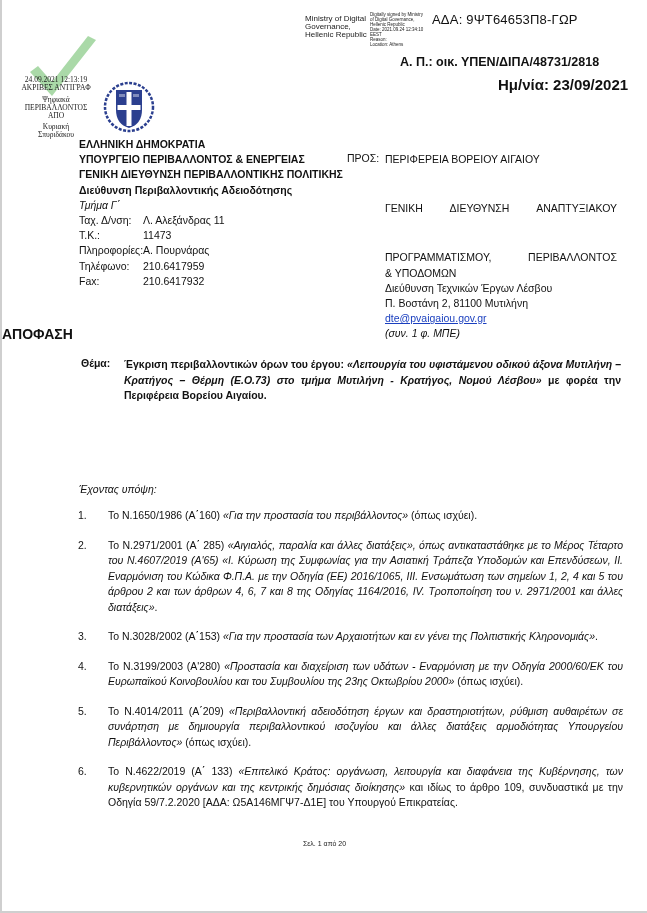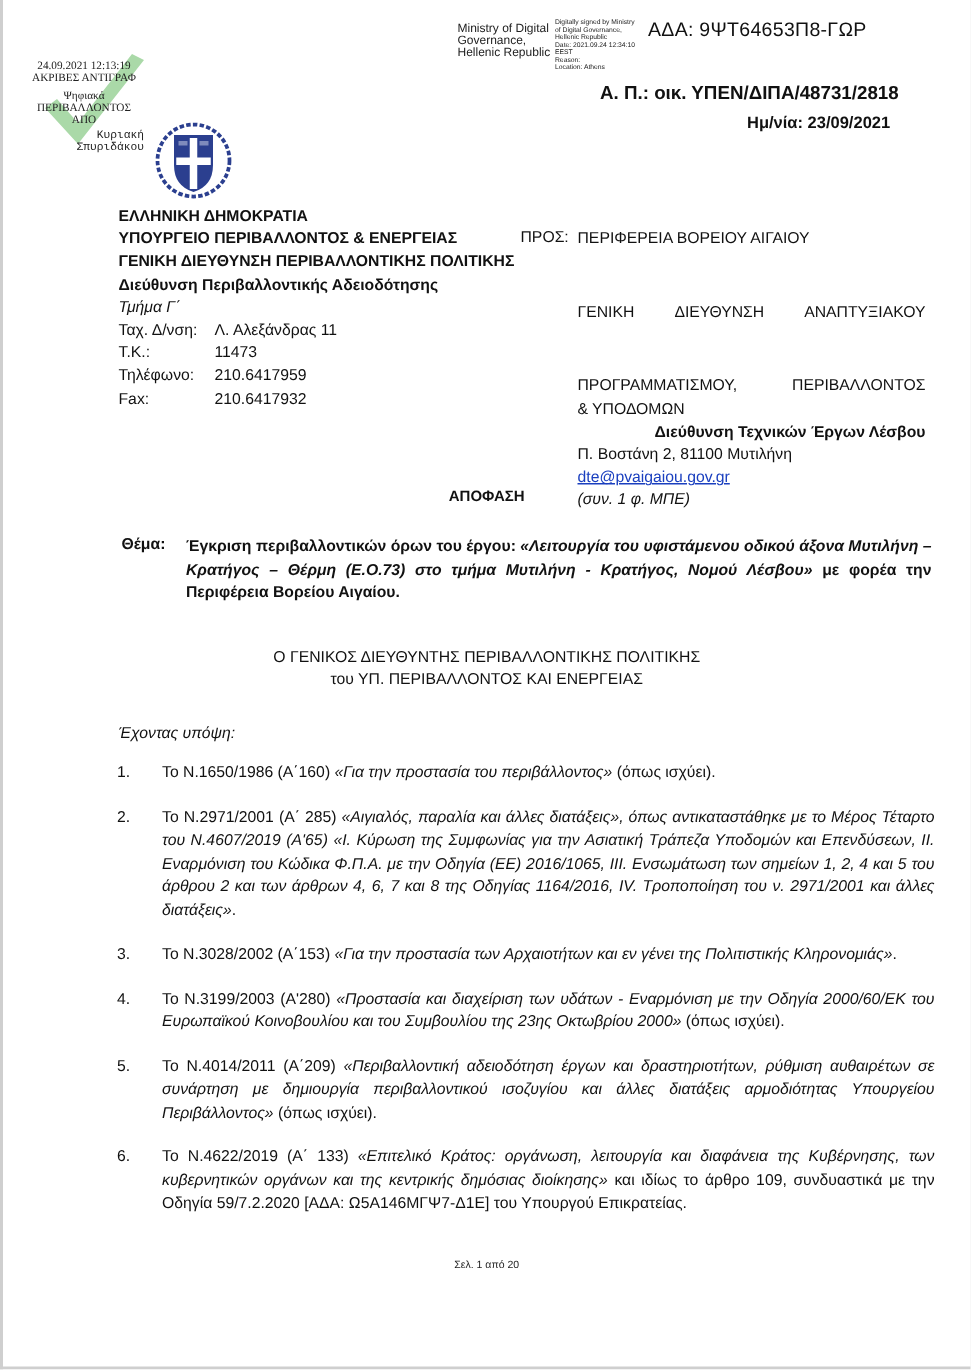--- a/index.html
+++ b/index.html
@@ -1,39 +1,39 @@
 <!DOCTYPE html>
 <html><head>
 <meta charset="utf-8">
 <style>
   html, body { margin:0; padding:0; background:#ffffff; }
   body { width:647px; height:913px; position:relative; overflow:hidden; font-family:"Liberation Sans", sans-serif; color:#111; }
   .page { position:absolute; left:0; top:0; width:645px; height:911px; border-left:2px solid #cfcfcf; border-bottom:2px solid #cfcfcf; border-right:1px solid #e2e2e2; background:#fff; }
   .abs { position:absolute; }
   .stamp { left:14px; top:40px; width:80px; height:62px; font-family:"Liberation Serif", serif; font-size:7.5px; line-height:8px; color:#222; text-align:center; }
   .stamp .check { position:absolute; left:8px; top:-6px; width:78px; height:72px; }
-  .stamp .txt { position:relative; }
-  .stamp .sign { text-align:right; margin-top:3px;font-family:Liberation Mono, monospace; }
+  .stamp .txt { position:relative;margin-top:36px; }
+  .stamp .sign { text-align:center; margin-top:3px; }
   .signer { left:303px; top:15px; font-size:8px; line-height:8px; color:#222; }
   .signer-detail { left:368px; top:12px; font-size:4.5px; line-height:5px; color:#222; width:60px; }
   .ada { left:430px; top:12px; font-size:13px; color:#111; letter-spacing:0.2px; }
   .prot { left:398px; top:55px; font-size:12.5px; font-weight:bold; }
-  .date { left:496px; top:76px; font-size:11px; font-weight:bold; }
+  .date { left:496px; top:76px; font-size:15px; font-weight:bold; }
   .emblem { left:101px; top:80px; width:52px; height:54px; }
   .sender { left:77px; top:137px; font-size:10.5px; line-height:15.2px; }
   .sender .b { font-weight:bold; }
   .sender .i { font-style:italic; }
   .kv { display:flex; }
   .kv .k { width:64px; }
   .link { color:#1a3fbf; text-decoration:underline; }
   .to-label { left:345px; top:152px; font-size:10.5px; }
   .to { left:383px; top:152px; font-size:10.5px; line-height:15.2px; width:232px; }
-  .to .b { font-weight:bold;text-align:right; }
+  .to .b { font-weight:normal; }
   .to .justify { text-align:justify; text-align-last:justify;margin-top:34px; }
-  .decision { left:0; width:645px; top:326px; text-align:center; font-size:10px; font-weight:bold; }
+  .decision { left:0; width:645px; top:326px; font-size:14px; font-weight:bold; }
   .subject-label { left:79px; top:357px; font-size:10.5px; font-weight:bold; }
   .subject { left:122px; top:357px; width:497px; font-size:10.5px; line-height:15.5px; font-weight:bold; text-align:justify; }
   .subject i { font-style:italic; }
   .issuer { left:0; width:645px; top:431px; text-align:center; font-size:10.5px; line-height:15px; }
   .having { left:77px; top:483px; font-size:10.5px; font-style:italic; }
   .list { left:76px; top:508px; width:545px; font-size:10.5px; line-height:15.5px; }
   .item { display:flex; margin-bottom:14px; }
   .item .num { width:30px; flex:none; }
   .item .body { flex:1; text-align:justify; }
   .item .body i { font-style:italic; }
@@ -97,20 +97,24 @@
     <div class="i">Τμήμα Γ΄</div>
     <div class="kv">
         <span class="k">Ταχ. Δ/νση:</span>
         <span>Λ. Αλεξάνδρας 11</span>
       </div>
     <div class="kv">
         <span class="k">Τ.Κ.:</span>
         <span>11473</span>
       </div>
     <div class="kv">
+        <span class="k">Πληροφορίες:</span>
+        <span>Α. Πουρνάρας</span>
+      </div>
+    <div class="kv">
         <span class="k">Τηλέφωνο:</span>
         <span>210.6417959</span>
       </div>
     <div class="kv">
         <span class="k">Fax:</span>
         <span>210.6417932</span>
       </div>
   </div>
 
   <div class="abs to-label">ΠΡΟΣ:</div>
@@ -122,24 +126,20 @@
     <div class="b">Διεύθυνση Τεχνικών Έργων Λέσβου</div>
     <div>Π. Βοστάνη 2, 81100 Μυτιλήνη</div>
     <div class="link" style="display:inline-block">dte@pvaigaiou.gov.gr</div>
     <div style="font-style:italic">(συν. 1 φ. ΜΠΕ)</div>
   </div>
 
   <div class="abs decision">ΑΠΟΦΑΣΗ</div>
   <div class="abs subject-label">Θέμα:</div>
   <div class="abs subject"><span>Έγκριση περιβαλλοντικών όρων του έργου: </span><i>«Λειτουργία του υφιστάμενου οδικού άξονα Μυτιλήνη – Κρατήγος – Θέρμη (Ε.Ο.73) στο τμήμα Μυτιλήνη - Κρατήγος, Νομού Λέσβου»</i><span> με φορέα την Περιφέρεια Βορείου Αιγαίου.</span></div>
 
-  <div class="abs issuer">
-    <div>Ο ΓΕΝΙΚΟΣ ΔΙΕΥΘΥΝΤΗΣ ΠΕΡΙΒΑΛΛΟΝΤΙΚΗΣ ΠΟΛΙΤΙΚΗΣ</div>
-    <div>του ΥΠ. ΠΕΡΙΒΑΛΛΟΝΤΟΣ ΚΑΙ ΕΝΕΡΓΕΙΑΣ</div>
-  </div>
 
   <div class="abs having">Έχοντας υπόψη:</div>
 
   <div class="abs list">
     <div class="item">
         <span class="num">1.</span>
         <span class="body"><span>Το Ν.1650/1986 (Α΄160) </span><i>«Για την προστασία του περιβάλλοντος»</i><span> (όπως ισχύει).</span></span>
       </div>
     <div class="item">
         <span class="num">2.</span>

